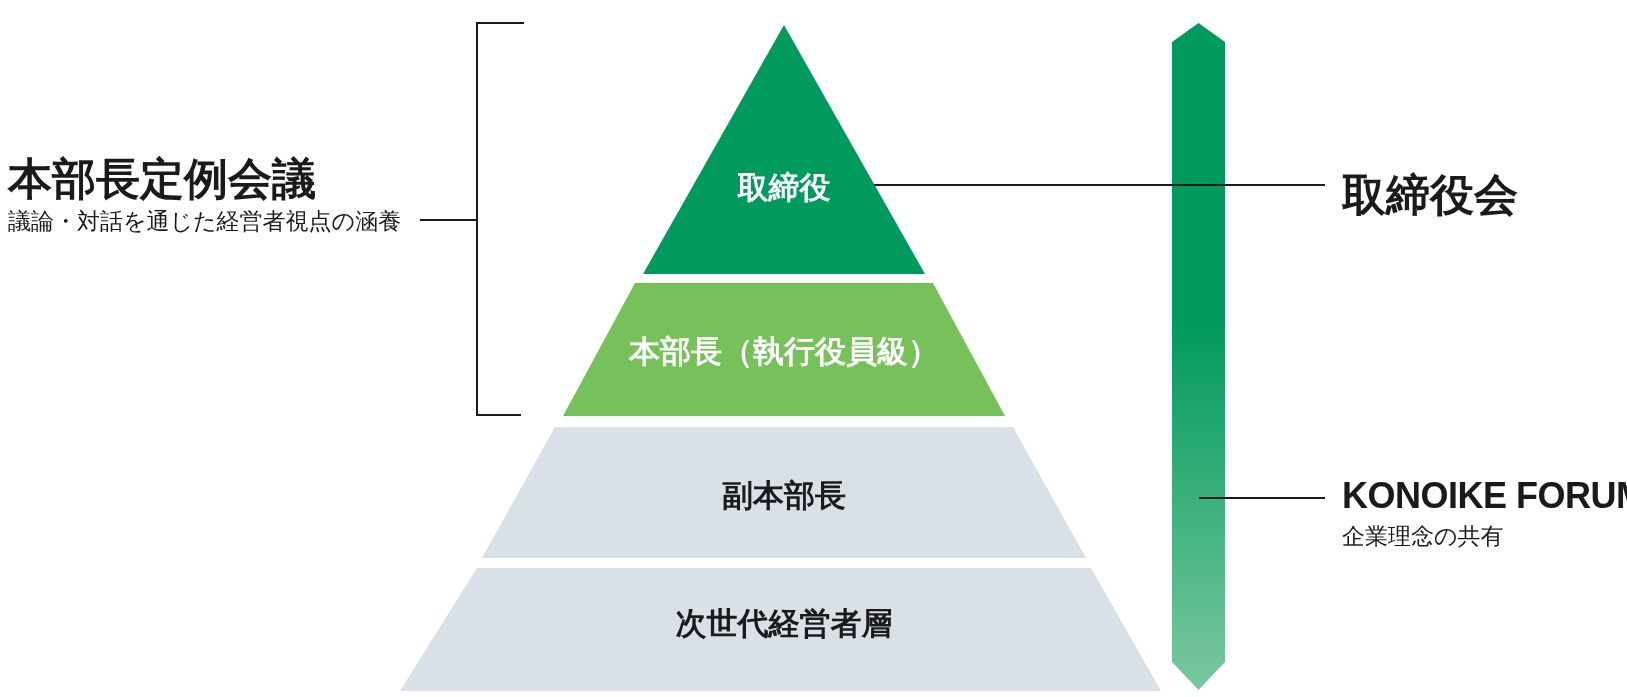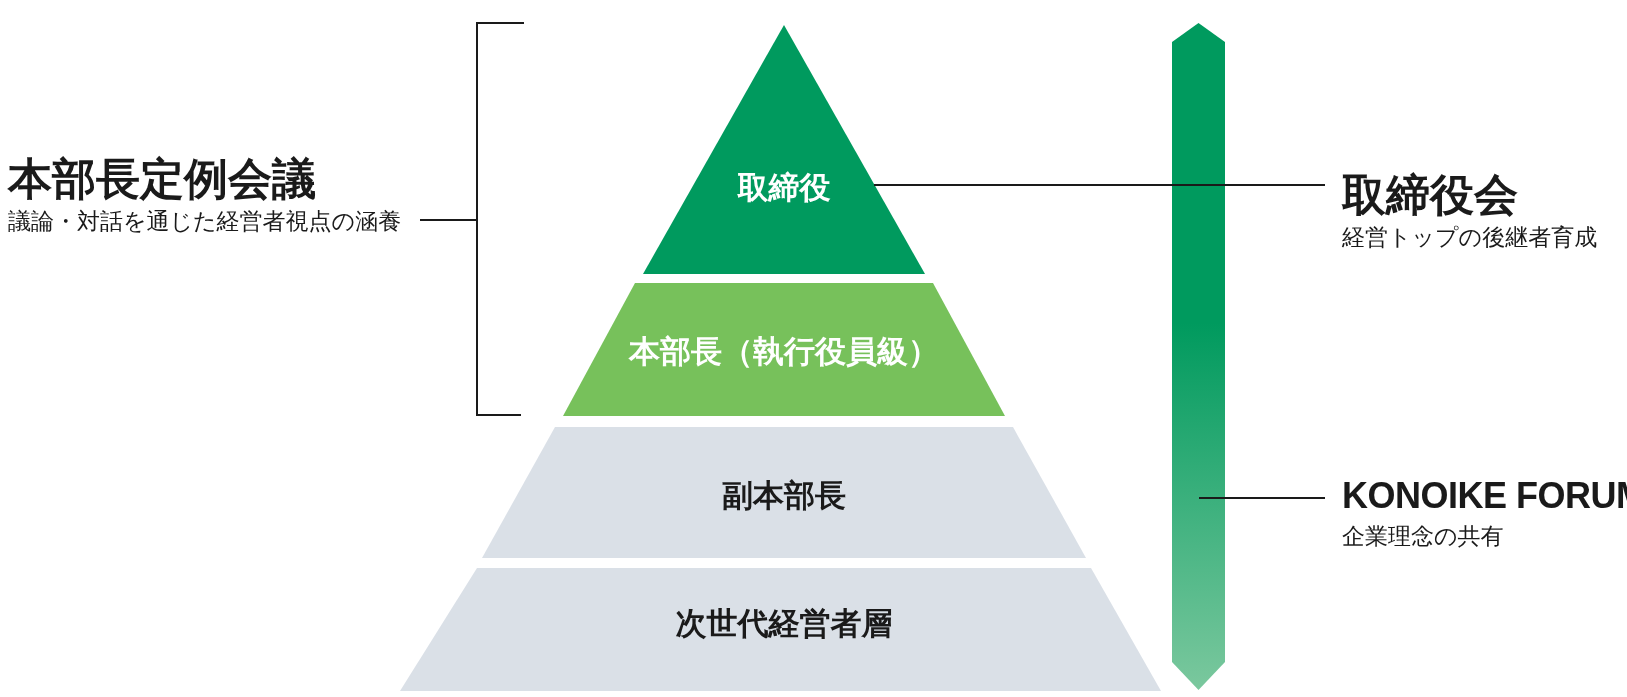--- a/index.html
+++ b/index.html
@@ -75,21 +75,20 @@
     <line data-name="forum-connector-line" x1="1199" y1="498" x2="1325" y2="498" stroke="#1a1a1a" stroke-width="2"></line>
   </svg>
 
   <div class="annotation" style="left:8px; top:160px;" data-name="left-annotation-honbucho-meeting">
     <div class="title" data-name="left-annotation-title">本部長定例会議</div>
     <div class="subtitle" data-name="left-annotation-subtitle">議論・対話を通じた経営者視点の涵養</div>
   </div>
 
   <div class="annotation" style="left:1342px; top:167px;margin-top:9px;" data-name="right-annotation-board">
     <div class="title" data-name="board-annotation-title">取締役会</div>
-    <div class="subtitle" data-name="board-annotation-subtitle">経営トップの後継者育成</div>
   </div>
 
   <div class="annotation" style="left:1342px; top:478px;" data-name="right-annotation-forum">
     <div class="title latin" data-name="forum-annotation-title">KONOIKE FORUM</div>
     <div class="subtitle" data-name="forum-annotation-subtitle">企業理念の共有</div>
   </div>
 
 </div>
 
 </body></html>

